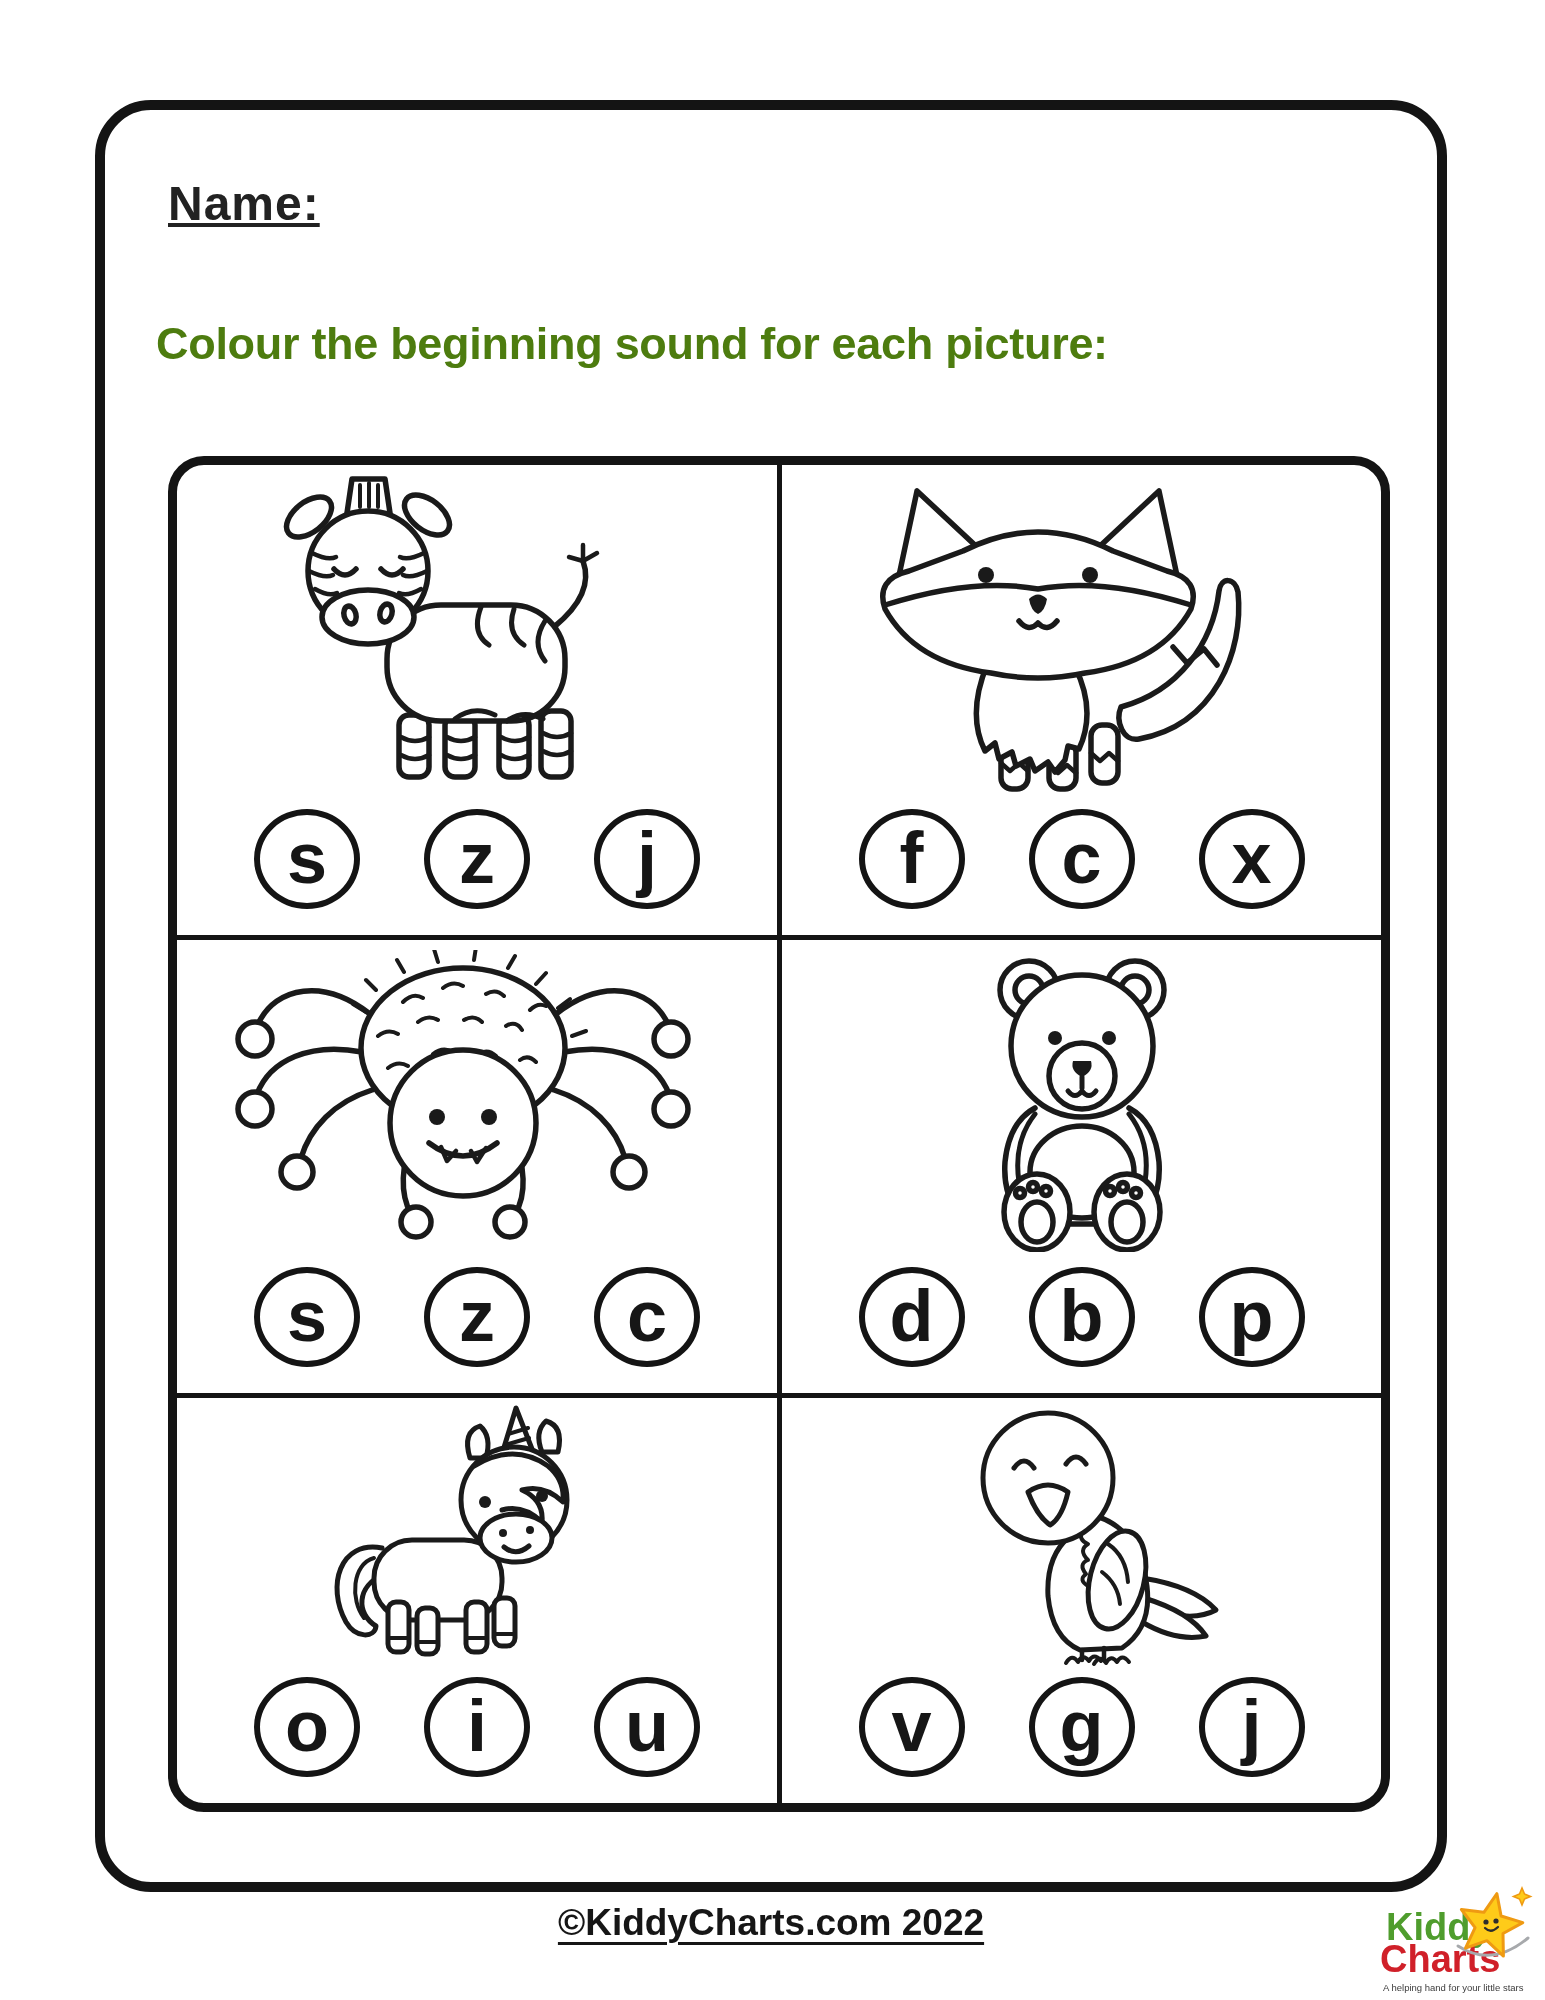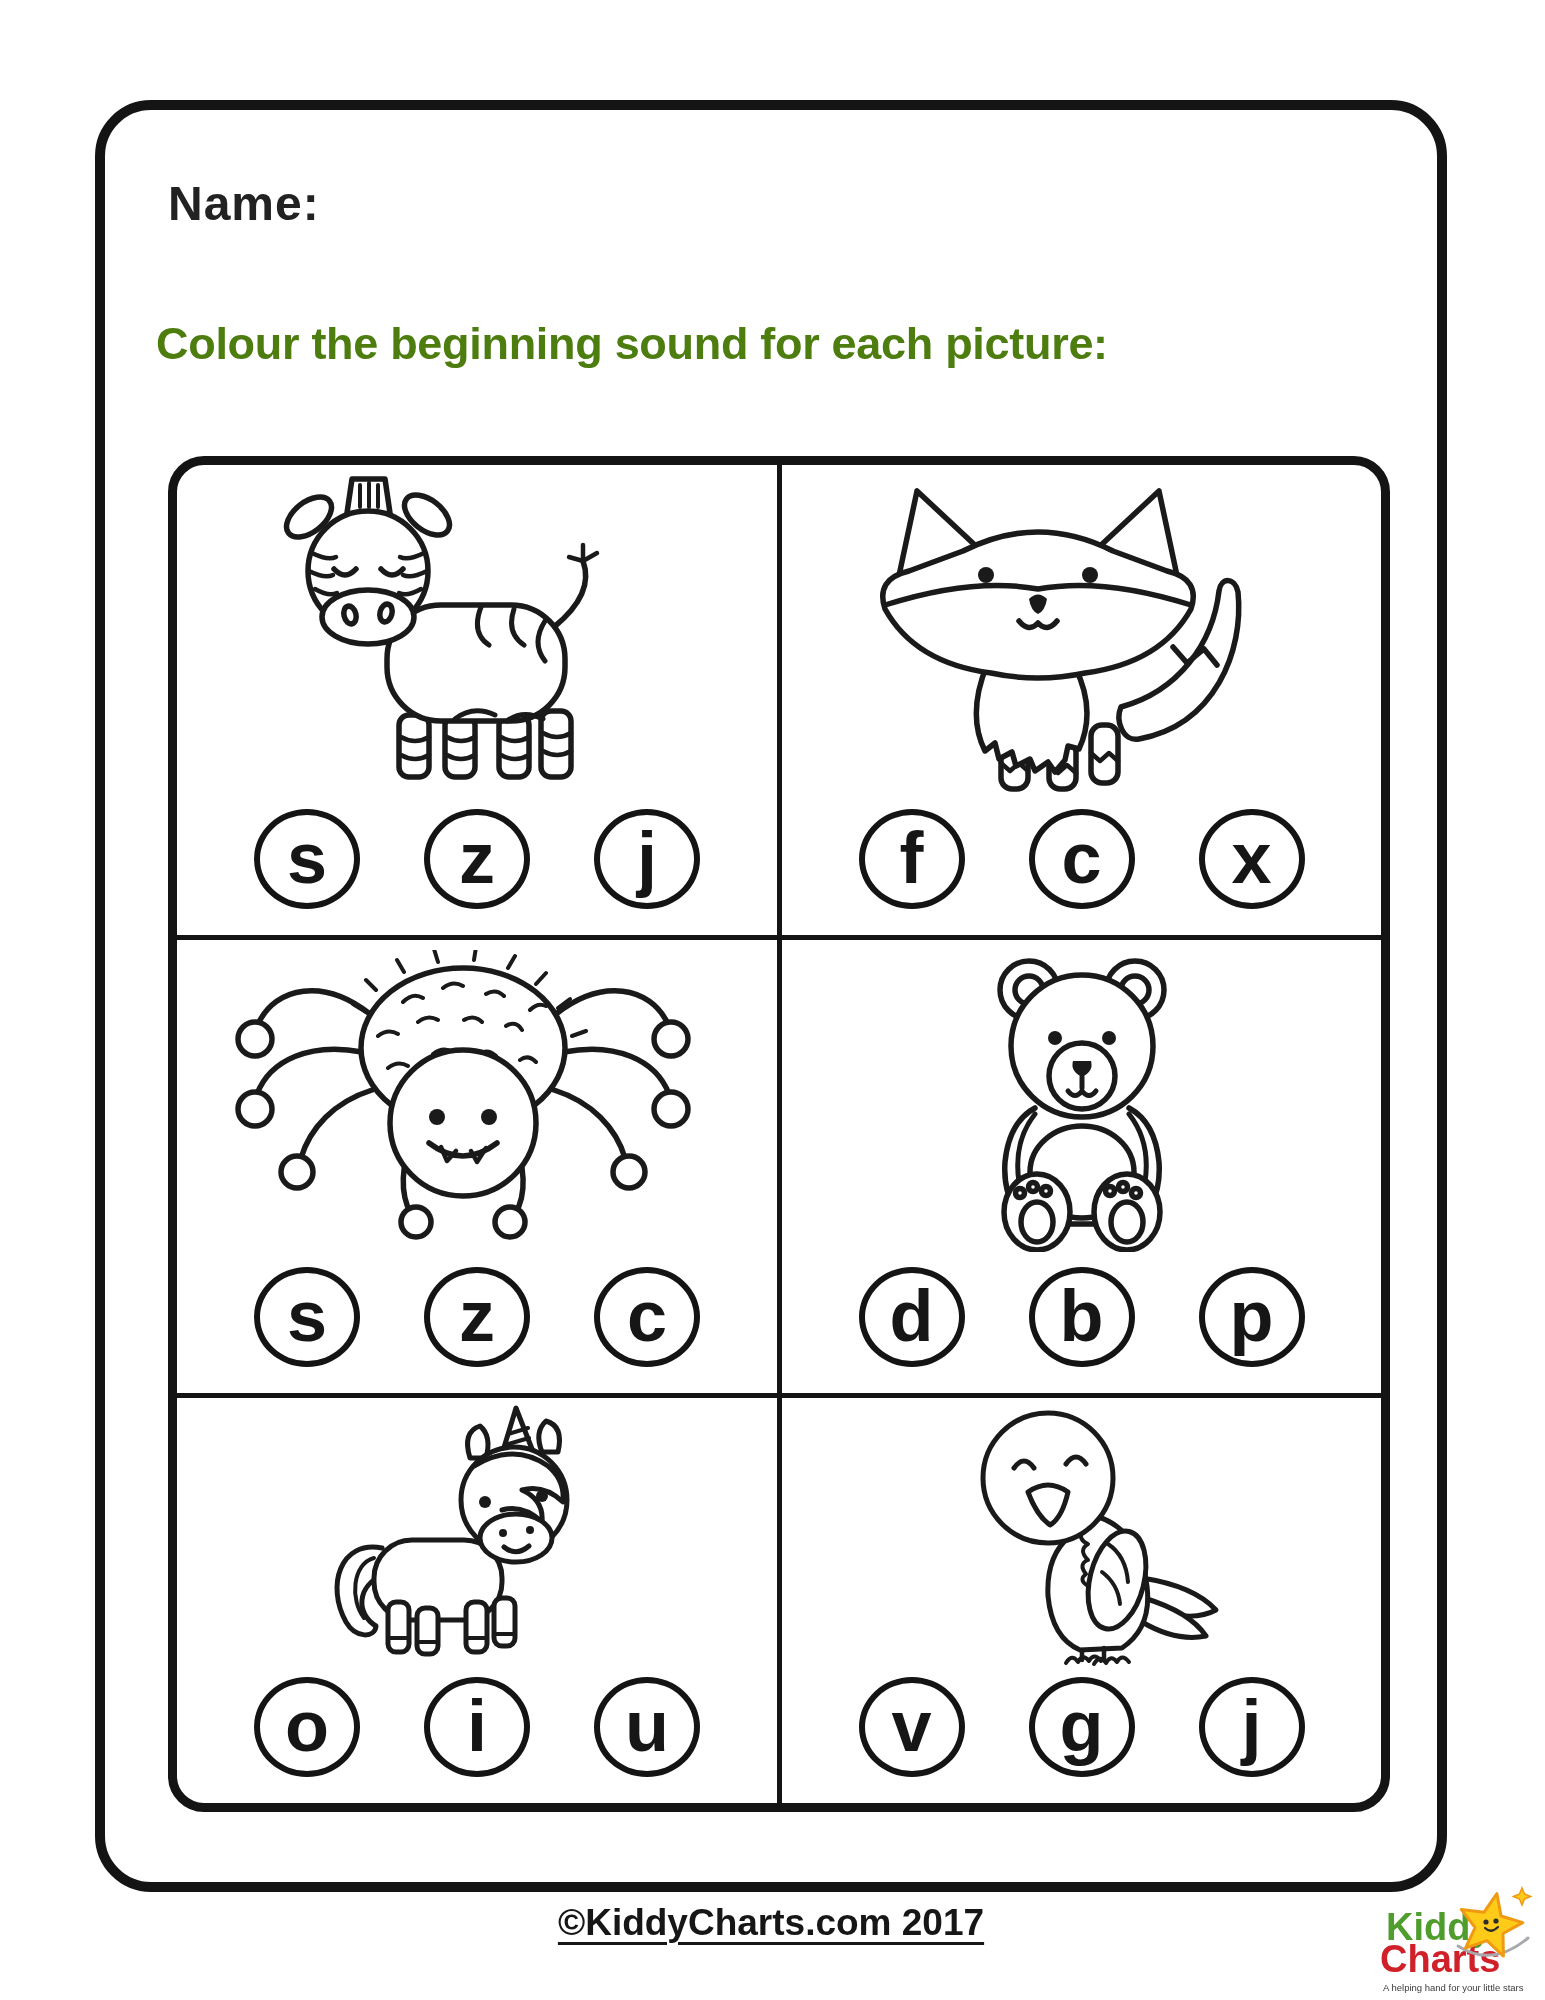--- a/index.html
+++ b/index.html
@@ -3,21 +3,21 @@
 <meta charset="utf-8">
 <style>
   html,body { margin:0; padding:0; background:#ffffff; }
   .page { position:relative; width:1545px; height:2000px; background:#ffffff;
           font-family:"Liberation Sans", sans-serif; color:#1b1b1b; overflow:hidden; }
 
   .sheet-border { position:absolute; left:95px; top:100px; width:1352px; height:1792px;
           border:10px solid #141414; border-radius:56px; box-sizing:border-box; background:#fff; }
 
   .name-label { position:absolute; left:168px; top:176px; font-size:48px; font-weight:700;
-          letter-spacing:1px; color:#222; }
+          letter-spacing:1px; color:#222;text-decoration:underline; }
   .instruction { position:absolute; left:156px; top:294px; font-size:45px; font-weight:700;
           letter-spacing:-0.3px; color:#4d7c0f; white-space:nowrap;margin-top:24px; }
 
   .grid { position:absolute; left:168px; top:456px; width:1222px; height:1356px;
           border:9px solid #141414; border-radius:36px; box-sizing:border-box; background:#fff; }
   .vline { position:absolute; left:600px; top:0; width:5px; height:100%; background:#141414; }
   .hline { position:absolute; left:0; width:100%; height:5px; background:#141414; }
   .hline.h1 { top:470px; } .hline.h2 { top:928px; }
 
   .cell { position:absolute; display:flex; flex-direction:column; align-items:center;
@@ -283,21 +283,21 @@
         <div class="letter-circle">
             <span>g</span>
           </div>
         <div class="letter-circle">
             <span>j</span>
           </div>
       </div>
     </div>
   </div>
 
-  <div class="copyright">©KiddyCharts.com 2017</div>
+  <div class="copyright">©KiddyCharts.com 2022</div>
 
   <div class="logo">
     <span class="logo-kiddy">Kiddy</span>
     <span class="logo-charts">Charts</span>
     <span class="logo-tagline">A helping hand for your little stars</span>
     <span class="logo-star">
       <svg width="88" height="88" viewBox="0 0 88 88">
         <path d="M10 64 Q 44 86 80 56" fill="none" stroke="#a7a9ac" stroke-width="3" stroke-linecap="round"></path>
         <polygon points="48.9,11.7 53.1,34 74.8,40.6 55,51.5 55.4,74.1 38.9,58.7 17.5,66.1 27.1,45.6 13.4,27.5 35.9,30.3" fill="#fecb19" stroke="#ef9a12" stroke-width="3" stroke-linejoin="round"></polygon>
         <circle cx="38" cy="40" r="2.6" fill="#2c2c2c"></circle>

